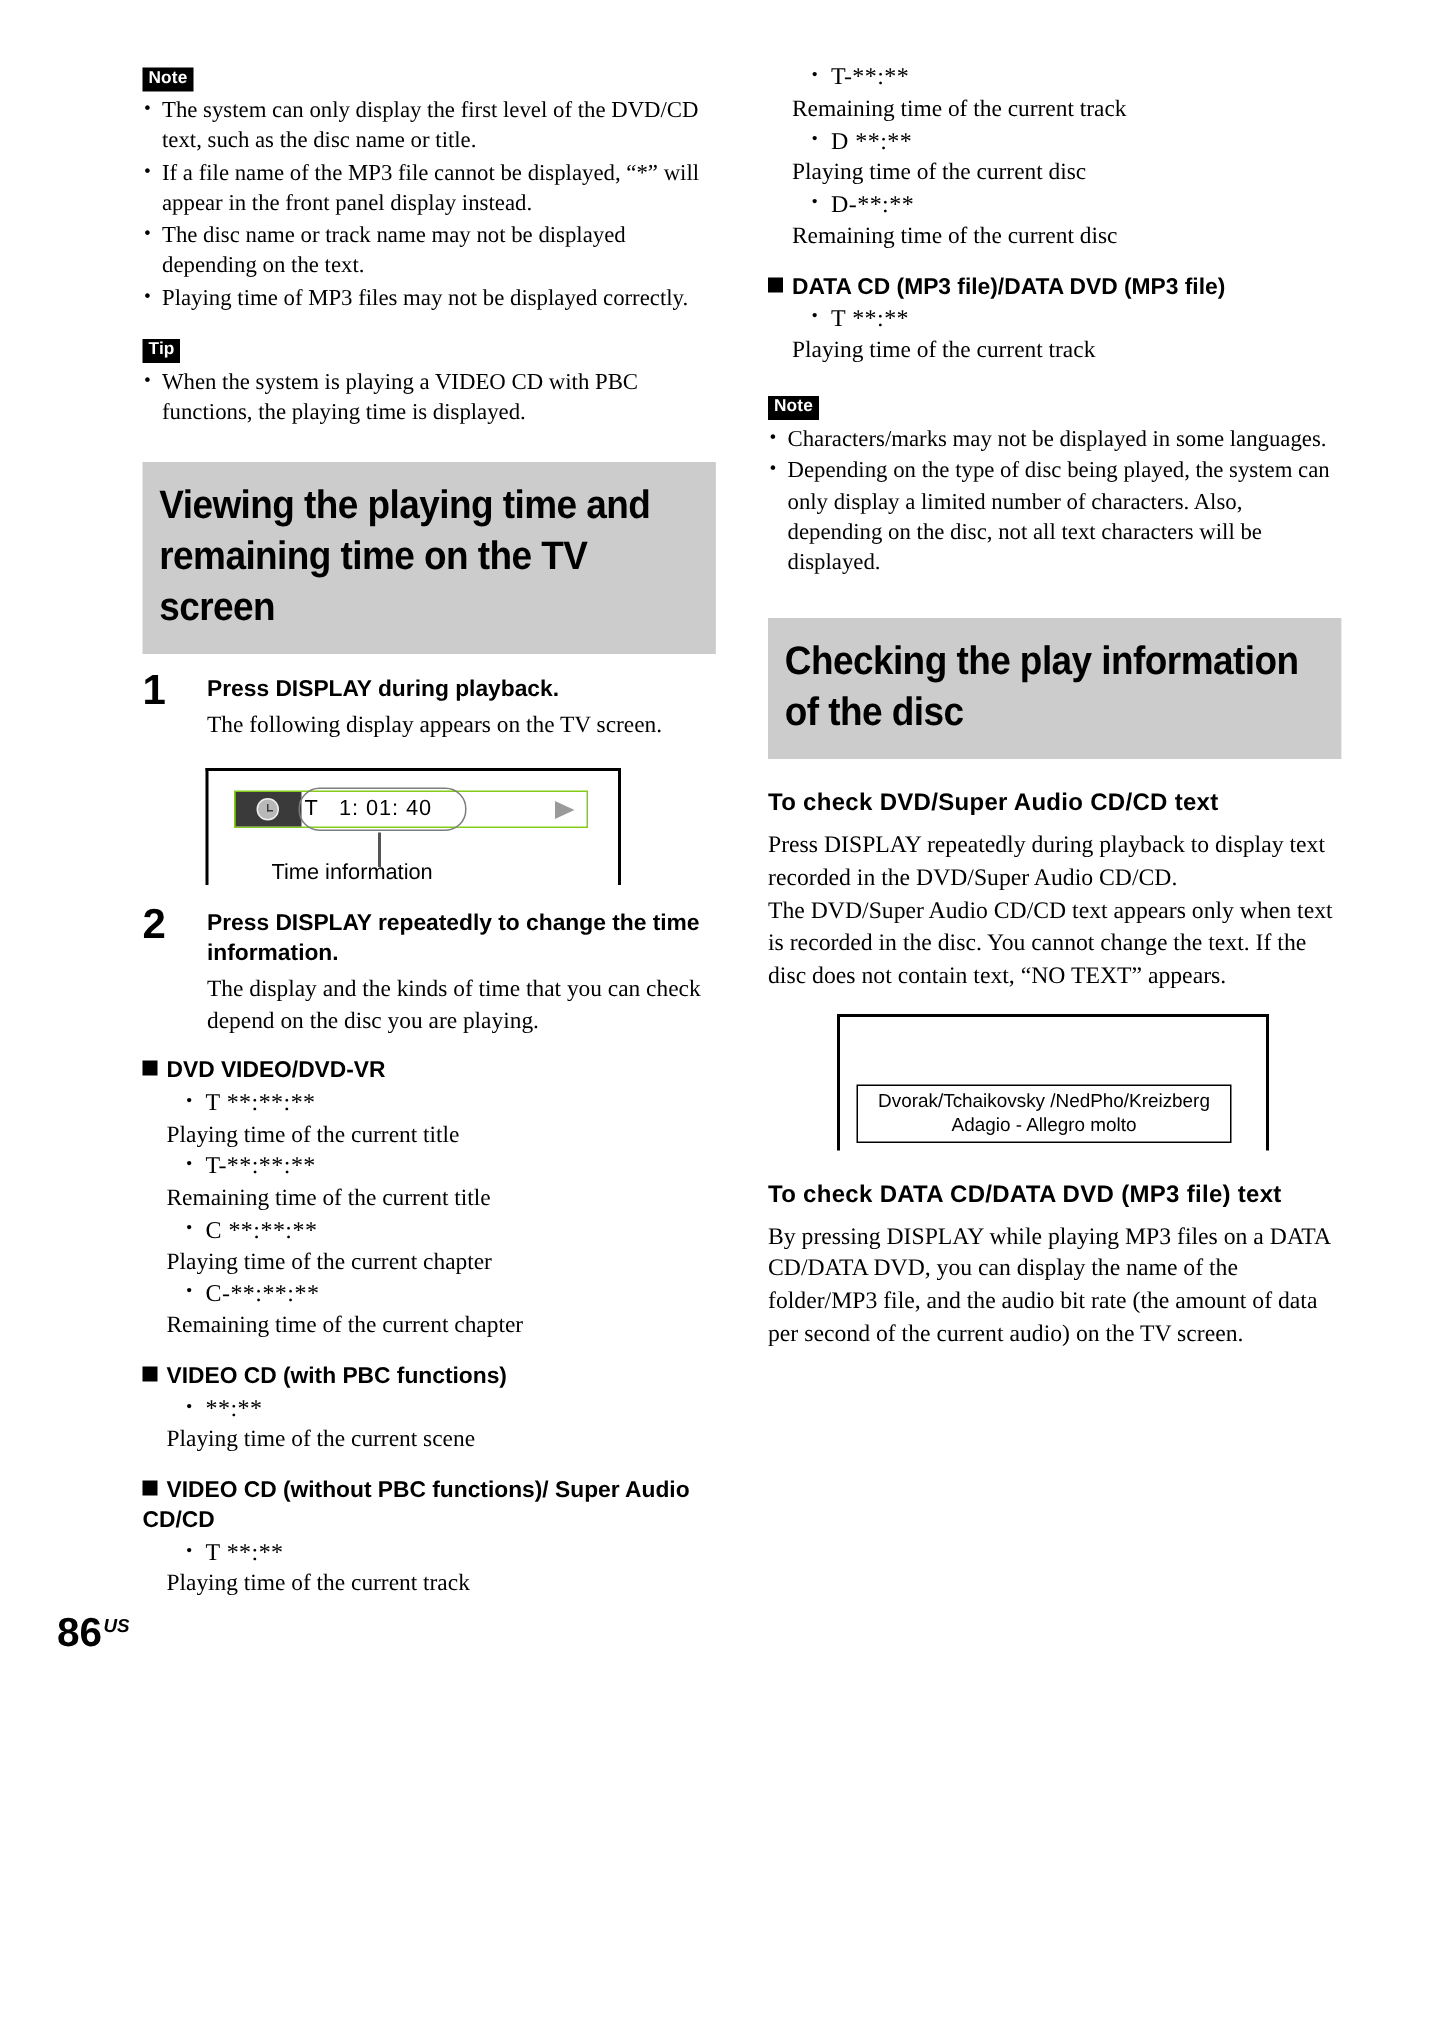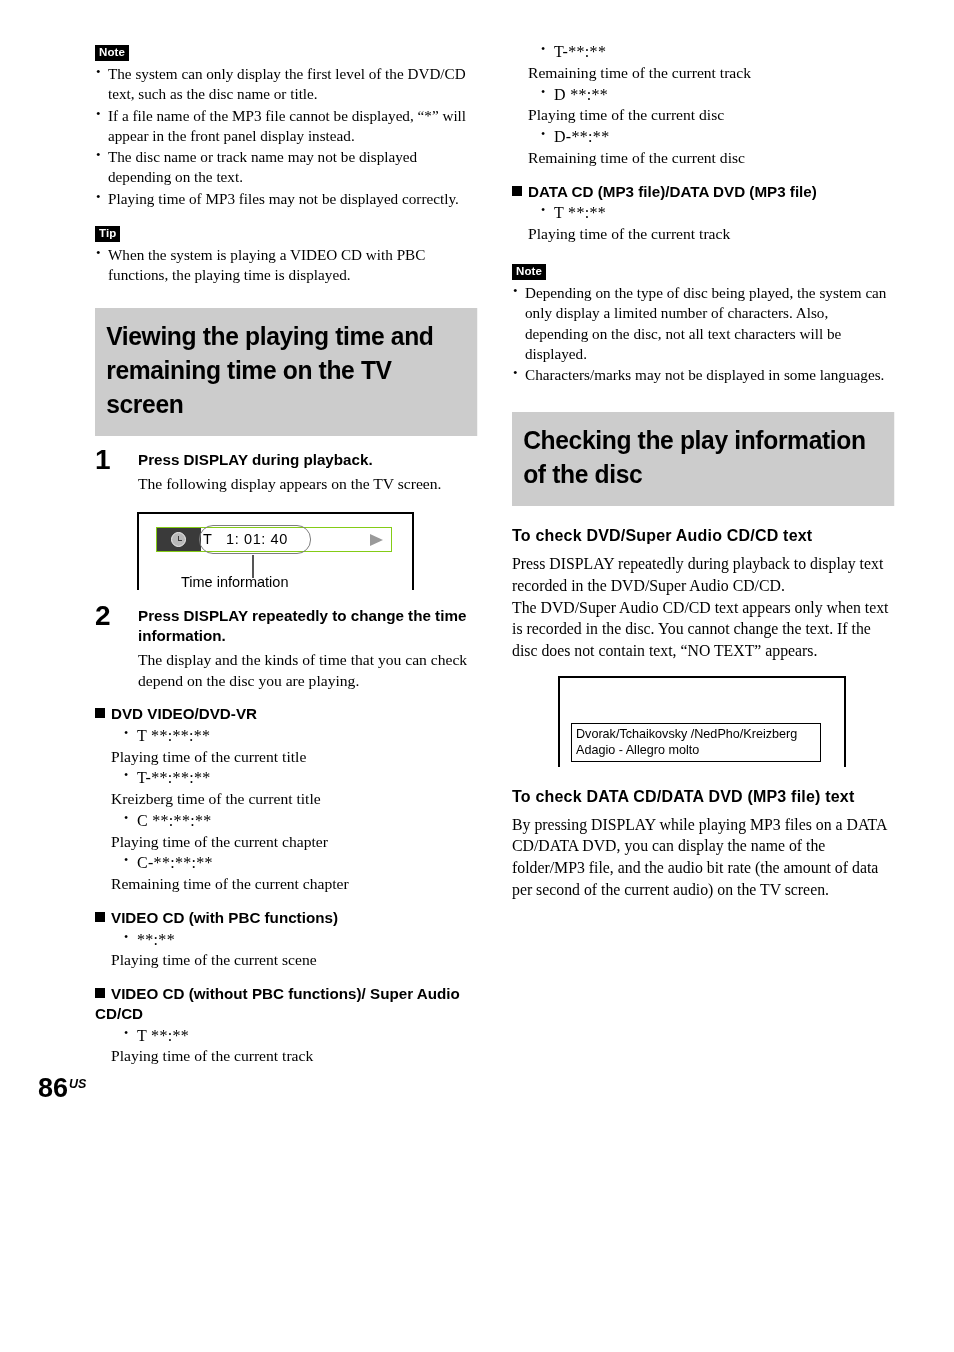--- a/index.html
+++ b/index.html
@@ -263,20 +263,21 @@
   
   .fig-text {
     position: relative;
     margin: 14px 0 0 46px;
     width: 288px;
     height: 91px;
     border-left: 2px solid #000;
     border-top: 2px solid #000;
     border-right: 2px solid #000;
     box-sizing: border-box;
+    text-align: center;
   }
   .fig-text-inner {
     position: absolute;
     left: 11px;
     top: 45px;
     width: 250px;
     border: 1px solid #000;
     box-sizing: border-box;
     padding: 2px 4px 3px 4px;
     font-family: "Liberation Sans", sans-serif;
@@ -376,21 +377,21 @@
     <p class="sub-head">
       <span class="sq"></span><span>DVD VIDEO/DVD-VR</span>
     </p>
     <ul class="codelist">
       <li>
         <div class="code">T **:**:**</div>
         <div class="desc">Playing time of the current title</div>
       </li>
       <li>
         <div class="code">T-**:**:**</div>
-        <div class="desc">Kreizberg time of the current title</div>
+        <div class="desc">Remaining time of the current title</div>
       </li>
       <li>
         <div class="code">C **:**:**</div>
         <div class="desc">Playing time of the current chapter</div>
       </li>
       <li>
         <div class="code">C-**:**:**</div>
         <div class="desc">Remaining time of the current chapter</div>
       </li>
     </ul>
@@ -442,22 +443,22 @@
         <div class="code">T **:**</div>
         <div class="desc">Playing time of the current track</div>
       </li>
     </ul>
 
     <div class="badge-wrap" style="margin-top:16px;">
       <span class="badge">Note</span>
     </div>
 
     <ul class="notelist">
+      <li>Characters/marks may not be displayed in some languages.</li>
       <li>Depending on the type of disc being played, the system can only display a limited number of characters. Also, depending on the disc, not all text characters will be displayed.</li>
-      <li>Characters/marks may not be displayed in some languages.</li>
     </ul>
 
     <div style="height:26px;"></div>
 
     <h2 class="section-head">Checking the play information of the disc</h2>
 
     <h3 class="sub-title">To check DVD/Super Audio CD/CD text</h3>
     <p class="body-p">Press DISPLAY repeatedly during playback to display text recorded in the DVD/Super Audio CD/CD.</p>
     <p class="body-p">The DVD/Super Audio CD/CD text appears only when text is recorded in the disc. You cannot change the text. If the disc does not contain text, “NO TEXT” appears.</p>
 

